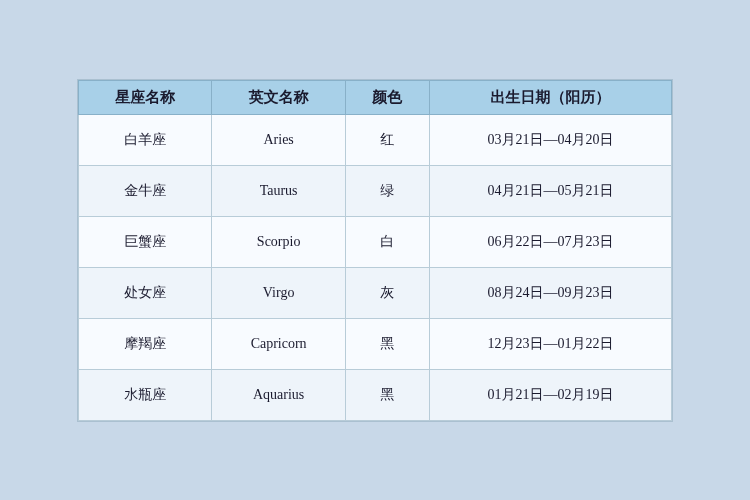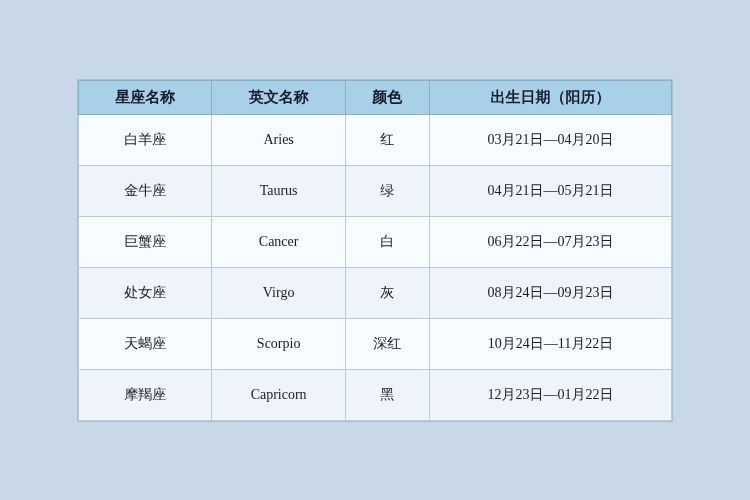--- a/index.html
+++ b/index.html
@@ -67,37 +67,37 @@
           <td>03月21日—04月20日</td>
         </tr>
         <tr>
           <td>金牛座</td>
           <td>Taurus</td>
           <td>绿</td>
           <td>04月21日—05月21日</td>
         </tr>
         <tr>
           <td>巨蟹座</td>
-          <td>Cancer</td>
+          <td>Scorpio</td>
           <td>白</td>
           <td>06月22日—07月23日</td>
         </tr>
         <tr>
           <td>处女座</td>
           <td>Virgo</td>
           <td>灰</td>
           <td>08月24日—09月23日</td>
         </tr>
         <tr>
-          <td>天蝎座</td>
-          <td>Scorpio</td>
-          <td>深红</td>
-          <td>10月24日—11月22日</td>
-        </tr>
-        <tr>
           <td>摩羯座</td>
           <td>Capricorn</td>
           <td>黑</td>
           <td>12月23日—01月22日</td>
+        </tr>
+        <tr>
+          <td>水瓶座</td>
+          <td>Aquarius</td>
+          <td>黑</td>
+          <td>01月21日—02月19日</td>
         </tr>
       </tbody>
   </table>
 </div>
 
 </body></html>

